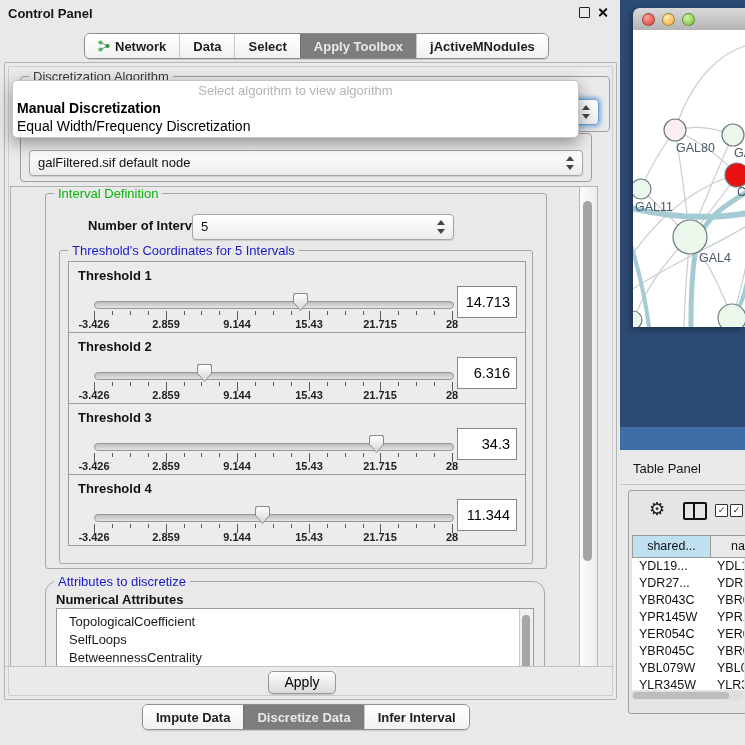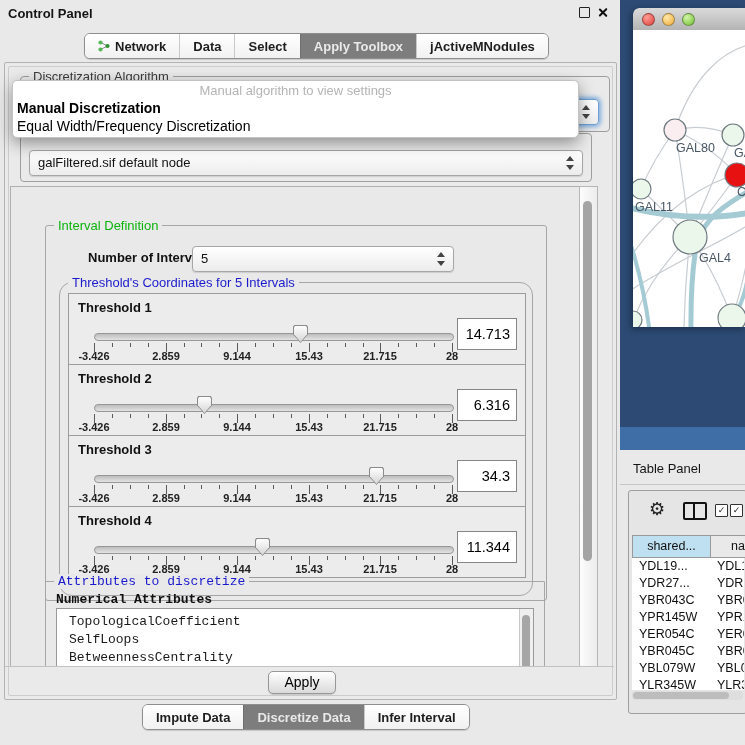--- a/index.html
+++ b/index.html
@@ -57,35 +57,35 @@
   .vscroll{left:579px;top:186px;width:17px;height:479px;border:1px solid #b6b6b6;background:linear-gradient(90deg,#fcfcfc,#ececec);}
   .vscroll .thumb{position:absolute;left:3px;top:14px;width:9px;height:360px;border-radius:5px;background:#a4a4a4;}
   .scrollbar-col{position:absolute;background:#efefef;border-left:1px solid #c9c9c9;}
   .scrollbar-col .thumb{position:absolute;left:2px;width:8px;border-radius:4px;background:#a6a6a6;}
 
   .interval-group{left:34px;top:6px;width:500px;height:374px;border:1px solid #a6a6a6;border-radius:3px;}
   .interval-group>.group-label{color:var(--accent_green);background:#e9e9e9;}
   .num-label{position:absolute;left:42px;top:24px;font-weight:bold;font-size:13px;color:#111;}
   .num-combo{left:146px;top:20px;width:252px;}
 
-  .thr-group{position:absolute;left:13px;top:56px;width:472px;height:312px;border:1px solid #a6a6a6;border-radius:13px;}
+  .thr-group{position:absolute;left:13px;top:56px;width:472px;height:312px;border:1px solid #a6a6a6;border-radius:3px;}
   .thr-group>.group-label{color:var(--accent_blue);background:#e9e9e9;}
 
   .thr-panel{position:absolute;left:8px;width:456px;height:70px;border:1px solid #9c9c9c;background:#ececec;}
   .thr-label{position:absolute;left:9px;top:6px;font-weight:bold;font-size:13px;color:#111;}
   .thr-track{position:absolute;left:25px;top:39px;width:358px;height:6px;border:1px solid #979797;border-radius:4px;background:linear-gradient(#bdbdbd,#e3e3e3);}
   .thr-thumb{position:absolute;top:31px;width:15px;height:18px;clip-path:polygon(8% 0,92% 0,100% 10%,100% 52%,50% 100%,0 52%,0 10%);background:#8b8b8b;}
   .thr-thumb i{position:absolute;left:1px;top:1px;right:1px;bottom:1px;clip-path:polygon(8% 0,92% 0,100% 10%,100% 52%,50% 100%,0 52%,0 10%);background:linear-gradient(#fefefe,#d6d6d6);}
   .ticks{position:absolute;left:25px;top:49px;width:358px;height:10px;}
   .tick{position:absolute;top:0;width:1px;background:#5a5a5a;}
   .ticklabels{position:absolute;left:25px;top:56px;width:358px;height:12px;}
   .ticklabel{position:absolute;top:0;width:50px;margin-left:-25px;text-align:center;font-size:11px;font-weight:700;color:#222;}
   .thr-value{position:absolute;right:8px;top:24px;width:52px;height:30px;background:#ffffff;border:1px solid #868686;line-height:30px;text-align:right;padding-right:6px;font-size:14.5px;color:#000;}
 
-  .attr-group{position:absolute;left:34px;top:394px;width:498px;height:120px;border:1px solid #a6a6a6;border-radius:1px;font-family:Liberation Mono, monospace;}
+  .attr-group{position:absolute;left:34px;top:394px;width:498px;height:120px;border:1px solid #a6a6a6;border-radius:12px;}
   .attr-group>.group-label{color:var(--accent_blue);background:#e9e9e9;}
   .attr-title{position:absolute;left:10px;top:10px;font-weight:bold;font-size:13px;color:#111;}
   .attr-list{position:absolute;left:10px;top:26px;width:476px;height:90px;background:#ffffff;border:1px solid #9a9a9a;overflow:hidden;}
   .attr-item{height:18px;line-height:18px;padding-left:12px;font-size:13px;color:#1a1a1a;}
   .attr-list .pad{height:4px;}
 
   .apply-row-line{left:5px;top:666px;width:609px;height:1px;background:#c2c2c2;}
   .apply-btn{left:268px;top:671px;width:66px;height:21px;border:1px solid #979797;border-radius:5px;background:linear-gradient(#ffffff,#dadada);text-align:center;line-height:21px;font-size:14px;color:#000;box-shadow:0 1px 1px rgba(0,0,0,.15);}
 
   .bottom-tabs{left:142px;top:704px;}
@@ -166,36 +166,36 @@
   <div class="abs frame-inner"></div>
 
   <div class="abs group alg-group">
     <div class="group-label">Discretization Algorithm</div>
     <div class="combo alg-combo">
         <div class="spinner"></div>
       </div>
   </div>
 
   <div class="abs popup">
-    <div class="popup-hint">Manual algorithm to view settings</div>
+    <div class="popup-hint">Select algorithm to view algorithm</div>
     <div class="popup-item bold">Manual Discretization</div>
     <div class="popup-item">Equal Width/Frequency Discretization</div>
   </div>
 
   <div class="abs group td-group">
     <div class="group-label">Table Data</div>
     <div class="combo td-combo">
       <span>galFiltered.sif default node</span>
       <div class="spinner"></div>
     </div>
   </div>
 
   <div class="abs viewport">
 
-    <div class="interval-group abs" style="position:absolute;margin-top:32px;">
+    <div class="interval-group abs" style="position:absolute;">
       <div class="group-label">Interval Definition</div>
       <div class="num-label">Number of Intervals</div>
       <div class="combo num-combo">
         <span>5</span>
         <div class="spinner"></div>
       </div>
 
       <div class="thr-group">
         <div class="group-label">Threshold's Coordinates for 5 Intervals</div>
         <div id="thr-panels">

